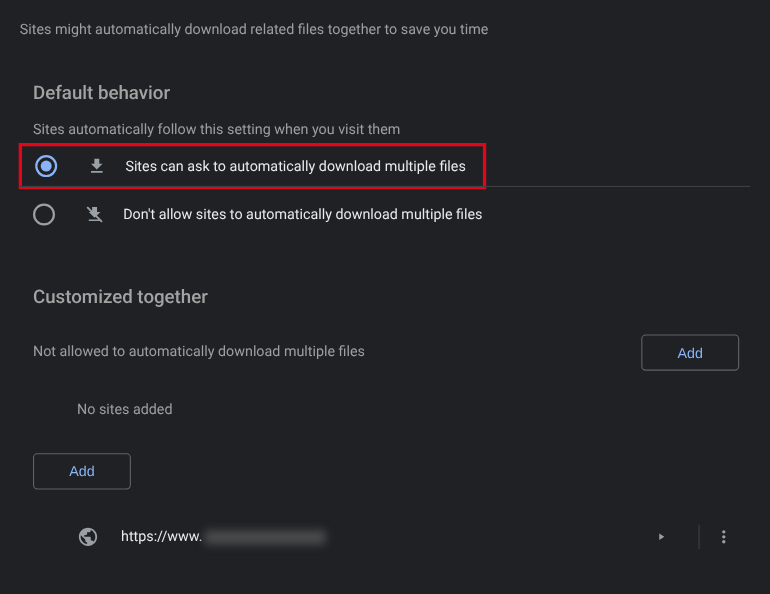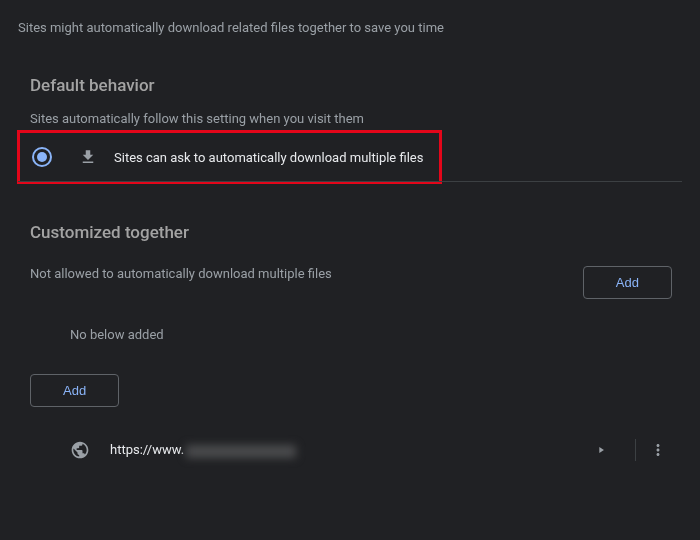--- a/index.html
+++ b/index.html
@@ -43,21 +43,21 @@
       height: 50px;
       border-bottom: 1px solid #3c4043;
       padding: 0 8px;
     }
     .radio-row.highlighted {
       border: 3px solid #e3061a;
       border-bottom: 3px solid #e3061a;
       margin-left: -1px;
       margin-right: 240px;
       margin-top: 6px;
-      height: 54px;
+      height: 42px;
     }
     .radio-outer {
       width: 20px;
       height: 20px;
       border-radius: 50%;
       border: 2px solid #9aa0a6;
       display: flex;
       align-items: center;
       justify-content: center;
       flex-shrink: 0;
@@ -88,21 +88,21 @@
     .radio-label {
       color: #e8eaed;
       font-size: 13px;
     }
     .custom-section {
       margin-top: 40px;
     }
     .list-header {
       display: flex;
       justify-content: space-between;
-      align-items: flex-start;
+      align-items: center;
       margin: 24px 10px 0 12px;
     }
     .list-header-title {
       font-size: 13px;
       color: #9aa0a6;
     }
     .add-button {
       background: transparent;
       border: 1px solid #5f6368;
       color: #8ab4f8;
@@ -199,31 +199,41 @@
       <div class="radio-inner"></div>
     </div>
     <div class="radio-icon">
       <svg width="18" height="18" viewBox="0 0 24 24">
           <path d="M19 9h-4V3H9v6H5l7 7 7-7zM5 18v2h14v-2H5z"></path>
         </svg>
     </div>
     <div class="radio-label">Sites can ask to automatically download multiple files</div>
   </div>
   <hr class="hr-line" style="margin-top:-3px;">
+  <div class="radio-row" style="border-bottom:none;">
+    <div class="radio-outer"></div>
+    <div class="radio-icon">
+      <svg width="18" height="18" viewBox="0 0 24 24">
+          <path d="M19 9h-4V3H9v6H5l7 7 7-7zM5 18v2h14v-2H5z"></path>
+          <path d="M3 3l18 18" stroke="#9aa0a6" stroke-width="2.3" fill="none"></path>
+        </svg>
+    </div>
+    <div class="radio-label">Don't allow sites to automatically download multiple files</div>
+  </div>
 </div>
 
 <div class="custom-section">
   <div class="section-title">Customized together</div>
 </div>
 
 <div class="list-header">
   <div class="list-header-title">Not allowed to automatically download multiple files</div>
   <button class="add-button">Add</button>
 </div>
-<div class="no-sites">No below added</div>
+<div class="no-sites">No sites added</div>
 
 <div class="list-header">
   <button class="add-button">Add</button>
 </div>
 
 <div class="site-row">
   <div class="globe-icon">
     <svg width="20" height="20" viewBox="0 0 24 24">
         <path d="M12 2C6.48 2 2 6.48 2 12s4.48 10 10 10 10-4.48 10-10S17.52 2 12 2zm-1 17.93c-3.95-.49-7-3.85-7-7.93 0-.62.08-1.21.21-1.79L9 15v1c0 1.1.9 2 2 2v1.93zm6.9-2.54c-.26-.81-1-1.39-1.9-1.39h-1v-3c0-.55-.45-1-1-1H8v-2h2c.55 0 1-.45 1-1V7h2c1.1 0 2-.9 2-2v-.41c2.93 1.19 5 4.06 5 7.41 0 2.08-.8 3.97-2.1 5.39z"></path>
       </svg>

